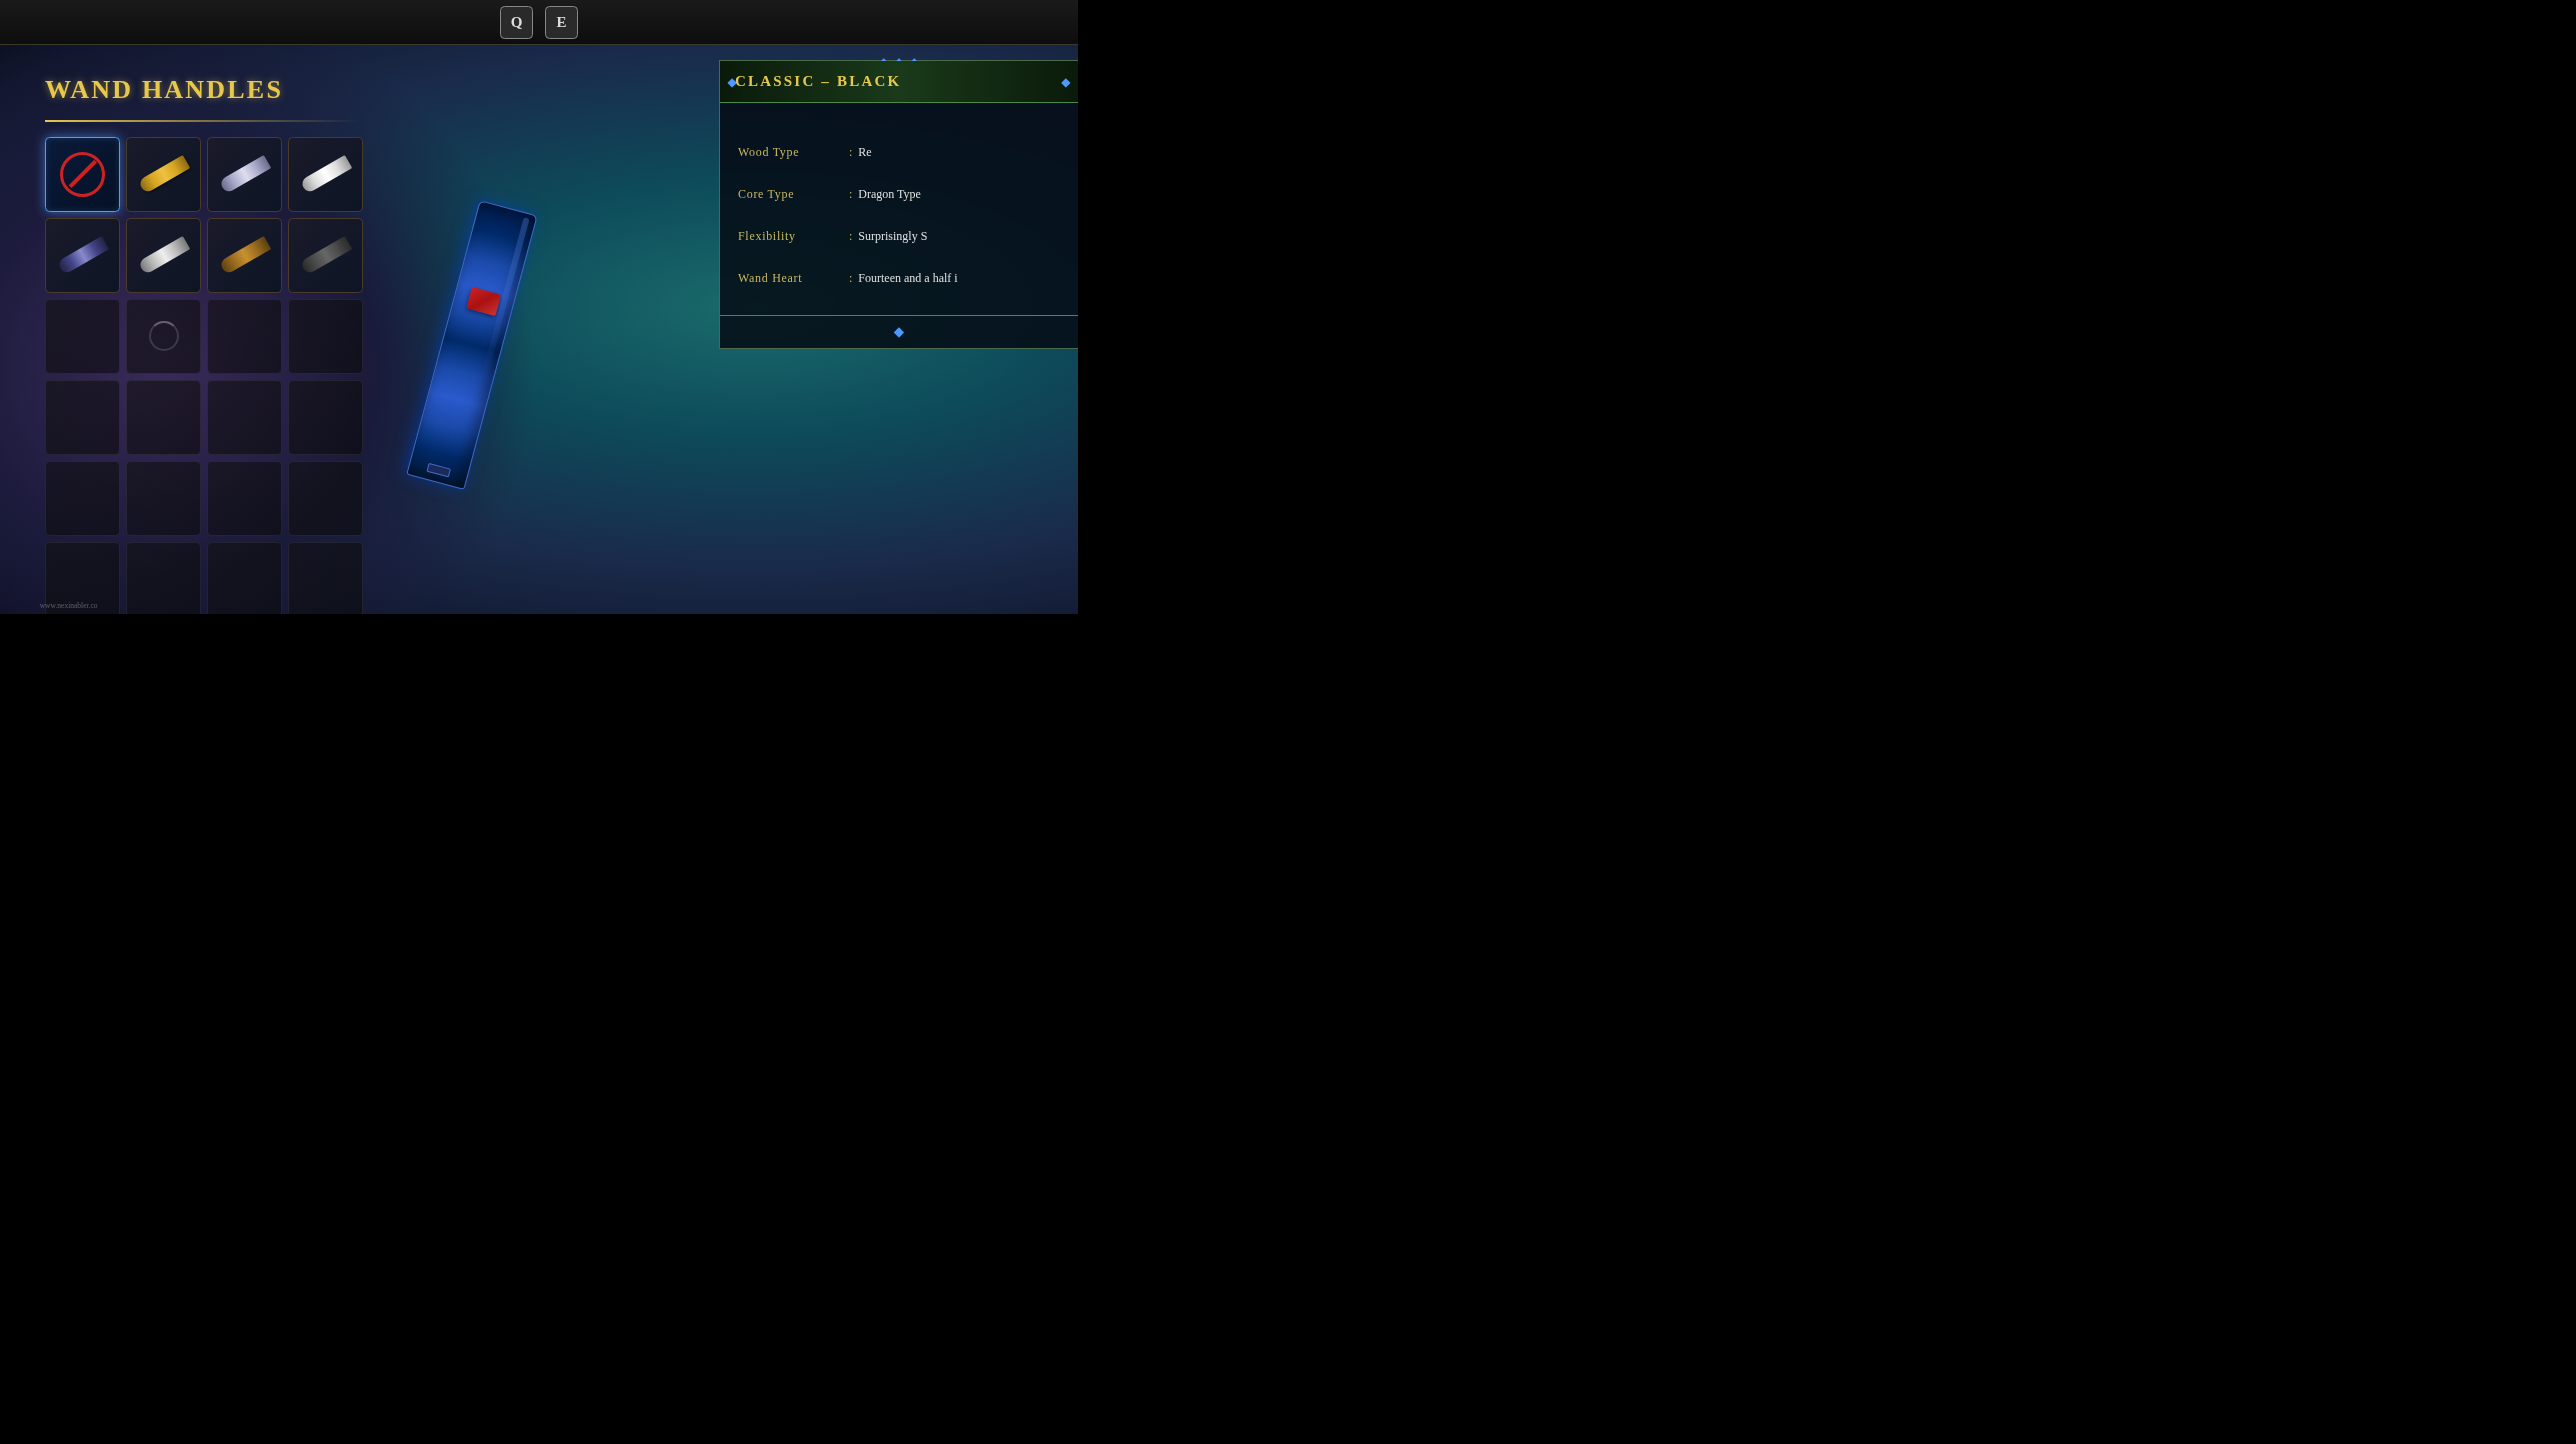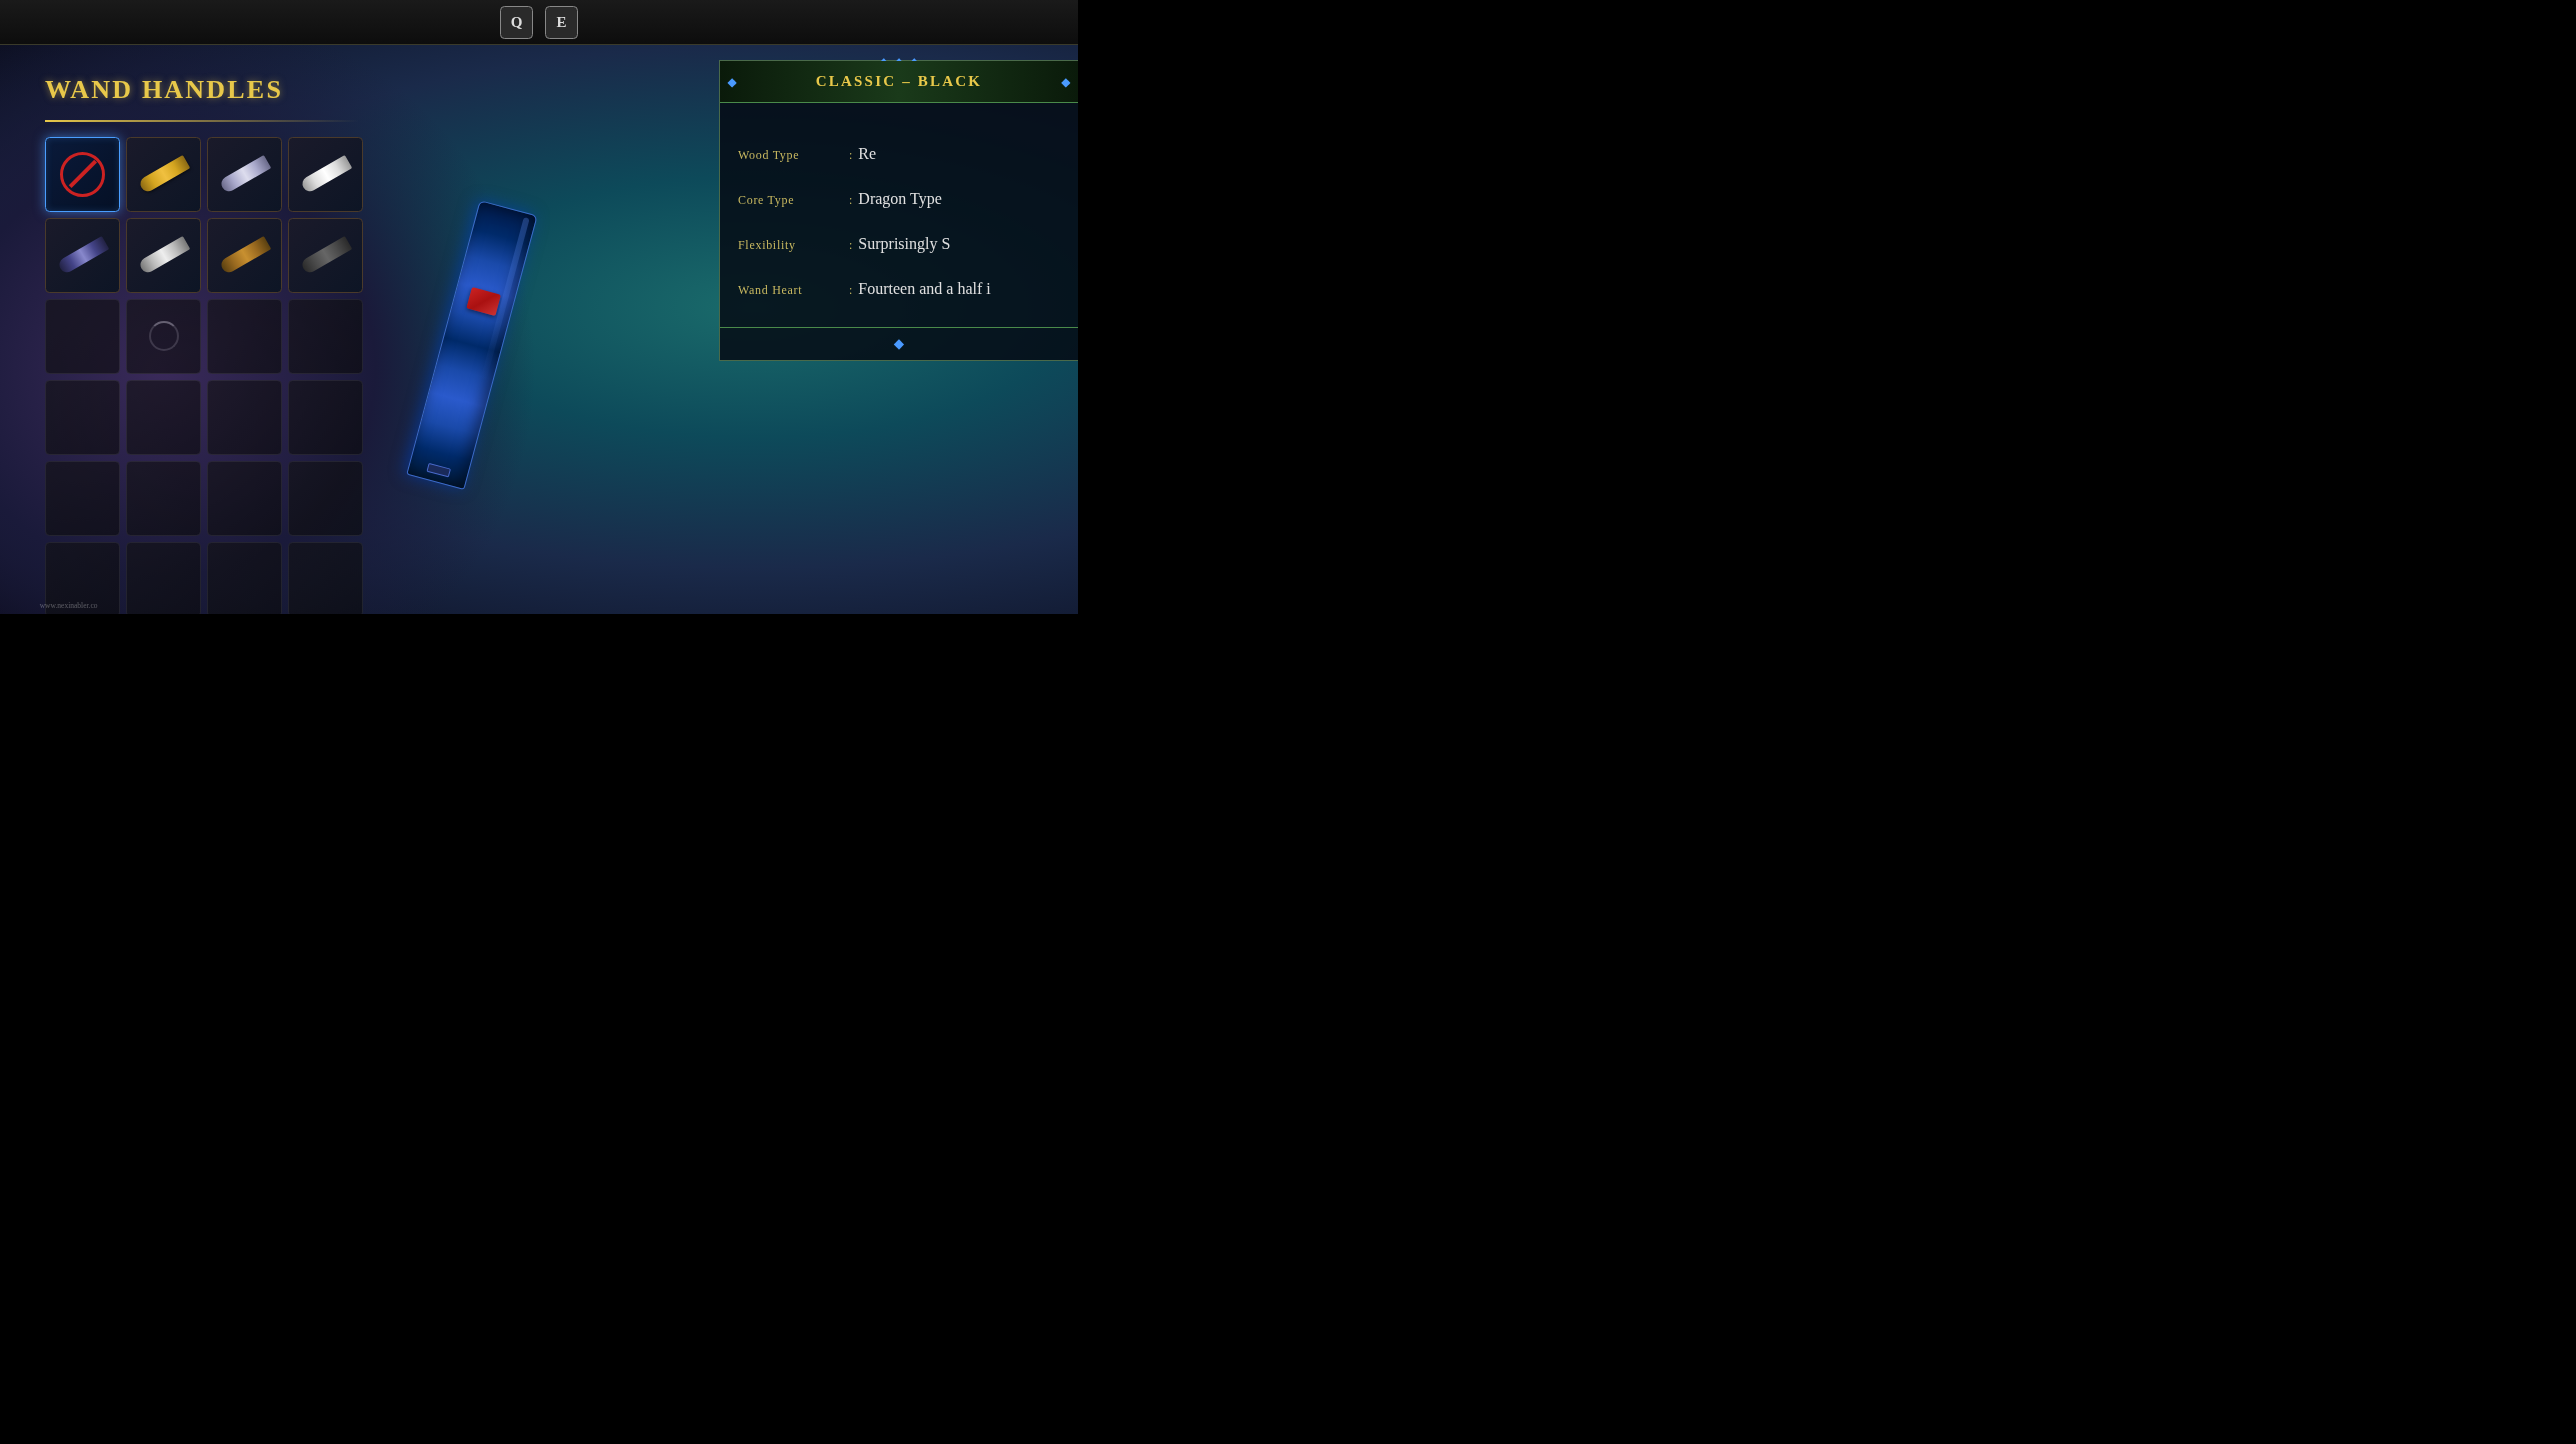--- a/index.html
+++ b/index.html
@@ -257,21 +257,21 @@
       width: 359px;
       background: rgba(5, 10, 20, 0.85);
       border: 0.7px solid #4a6a4a;
       border-right: none;
     }
 
     .detail-header {
       background: linear-gradient(90deg, #0a1a0a, #1a3a1a, #0a1a0a);
       border-bottom: 1.5px solid #4a8a4a;
       padding: 12px 15px;
-      text-align: center;
+      text-align: left;
       position: relative;
     }
 
     .detail-header::before,
     .detail-header::after {
       content: '◆';
       position: absolute;
       top: 50%;
       transform: translateY(-50%);
       color: #4a9aff;
@@ -307,21 +307,21 @@
       min-width: 105px;
     }
 
     .detail-separator {
       color: #c8b860;
       margin: 0 6px;
     }
 
     .detail-value {
       color: #e0e0e0;
-      font-size: 16px;
+      font-size: 12px;
     }
 
     .detail-footer {
       border-top: 1.5px solid #4a8a4a;
       padding: 7.5px;
       display: flex;
       justify-content: center;
     }
 
     .detail-footer-icon {

